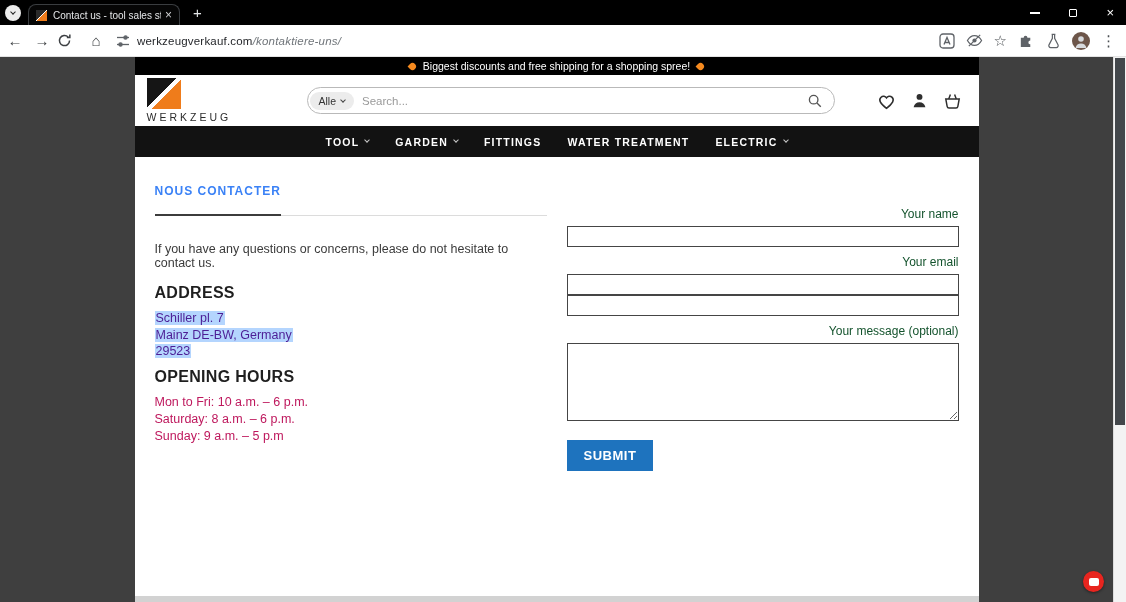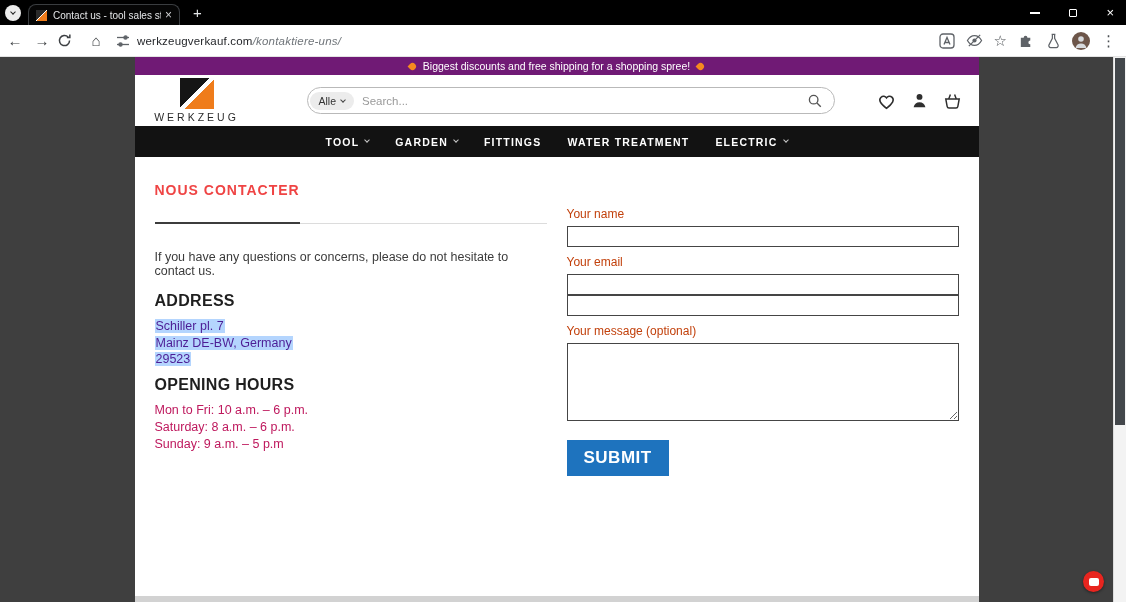--- a/index.html
+++ b/index.html
@@ -32,55 +32,55 @@
   .tb-right { margin-left:auto; display:flex; align-items:center; gap:11px; margin-right:10px; }
   .glyph { font-size:15px; color:#4c5054; line-height:1; cursor:pointer; }
   .tb-ico { display:flex; cursor:pointer; }
   .avatar { width:18px; height:18px; border-radius:50%; background:#6d564a; overflow:hidden; display:grid; place-items:center; cursor:pointer; }
 
   
   .viewport { position:relative; height:545px; background:#3f3f3f; }
   .page-area { position:absolute; left:0; top:0; right:13px; bottom:0; display:flex; justify-content:center; }
   .site { width:844px; height:545px; display:flex; flex-direction:column; }
 
-  .promo { height:18px; background:#701a75; color:#fff; font-size:10.5px; display:flex; align-items:center; justify-content:center; }
+  .promo { height:18px; background:#000000; color:#fff; font-size:10.5px; display:flex; align-items:center; justify-content:center; }
   .flame { width:7px; height:7px; background:#f58a1f; border-radius:0 50% 50% 50%; transform:rotate(-45deg); display:inline-block; margin:0 7px; }
 
   .site-header { height:51px; background:#fff; display:flex; align-items:center; }
-  .logo { width:100px; margin-left:12px; display:flex; flex-direction:column; align-items:center; gap:2px; cursor:pointer; }
+  .logo { width:100px; margin-left:12px; display:flex; flex-direction:column; align-items:flex-start; gap:2px; cursor:pointer; }
   .logo-mark { width:34px; height:31px; background:linear-gradient(135deg,#151515 0 46%,#fdfdfd 46% 54%,#ef7c1b 54% 100%); }
   .logo-text { font-size:10.5px; letter-spacing:3px; color:#2b2b2b; }
   .search { margin-left:60px; width:528px; height:27px; border:1px solid #b9b9b9; border-radius:15px; display:flex; align-items:center; background:#fff; }
   .search-cat { margin:2px; padding:3px 9px; background:#ececec; border-radius:12px; font-size:10.5px; color:#333; display:flex; align-items:center; gap:5px; cursor:pointer; }
   .search-cat .chev { width:4px; height:4px; color:#444; margin-top:-2px; }
   .search-input { flex:1; border:none; outline:none; font-size:11.5px; color:#333; margin-left:6px; background:transparent; font-family:inherit; }
   .search-input::placeholder { color:#9a9a9a; }
   .search-ico { margin-right:11px; display:flex; cursor:pointer; }
   .header-icons { margin-left:auto; margin-right:16px; display:flex; align-items:center; gap:13px; }
   .hicon { display:flex; cursor:pointer; }
 
   .mainnav { height:31px; background:#121212; display:flex; justify-content:center; align-items:center; gap:26px; }
   .nav-item { color:#fff; font-size:10.5px; font-weight:700; letter-spacing:1.2px; display:flex; align-items:center; gap:6px; cursor:pointer; }
   .nav-item .chev { width:4px; height:4px; border-color:#c9c9c9; margin-top:-3px; border-width:1.2px; }
 
   .content { flex:1; background:#fff; padding:24px 20px 0; display:grid; grid-template-columns:1fr 1fr; gap:20px; align-content:start; }
   .sec-head { border-bottom:1px solid #dcdcdc; }
-  .sec-head h2 { display:inline-block; margin:0 0 -1px 0; padding-bottom:24px; border-bottom:2px solid #3c3c3c; font-size:14px; letter-spacing:1px; font-weight:700; color:#ef4444; }
+  .sec-head h2 { display:inline-block; margin:0 0 -1px 0; padding-bottom:16px; border-bottom:2px solid #3c3c3c; font-size:12px; letter-spacing:1px; font-weight:700; color:#3b82f6; }
   .intro { margin-top:26px; font-size:12.5px; color:#3b3b3b; }
   .col h3 { font-size:16px; font-weight:700; letter-spacing:.3px; color:#1f1f1f; margin:15px 0 8px; }
   .addr-line { font-size:12.5px; line-height:16.5px; color:#4c1d95; }
   .hl { background:#b4d5fe; padding:0 1px; }
   .hours-line { font-size:12.5px; line-height:17px; color:#be185d; }
 
-  form label { display:block; font-size:12px; color:#c2410c; margin:8px 0 5px; }
+  form label { display:block; font-size:12px; color:#14532d; margin:8px 0 5px;text-align:right; }
   form label.first { margin-top:26px; }
   .f { width:100%; border:1px solid #454545; background:#fff; font-family:inherit; font-size:12px; color:#222; padding:2px 5px; }
   input.f { height:21px; }
   textarea.f { height:78px; resize:both; }
-  .submit { margin-top:15px; background:#1e73be; color:#fff; border:none; font-weight:700; font-size:17px; letter-spacing:.5px; padding:8px 17px; font-family:inherit; cursor:pointer; }
+  .submit { margin-top:15px; background:#1e73be; color:#fff; border:none; font-weight:700; font-size:13px; letter-spacing:.5px; padding:8px 17px; font-family:inherit; cursor:pointer; }
 
   .footer-strip { height:6px; background:#d2d2d2; }
 
   .scrollbar { position:absolute; right:0; top:0; width:13px; bottom:0; background:#f3f3f3; border-left:1px solid #ddd; cursor:pointer; }
   .thumb { position:absolute; left:1px; right:1px; top:1px; height:367px; background:#43474b; }
 
   .chat-widget { position:absolute; right:22px; bottom:10px; width:21px; height:21px; border-radius:50%; background:#e8251f; display:grid; place-items:center; box-shadow:0 1px 3px rgba(0,0,0,.45); cursor:pointer; }
   .chat-glyph { width:10px; height:8px; background:#fff; border-radius:2px; position:relative; }
   .chat-glyph::after { content:""; position:absolute; left:2px; bottom:-3px; border:3px solid transparent; border-top-color:#fff; }
 </style>

